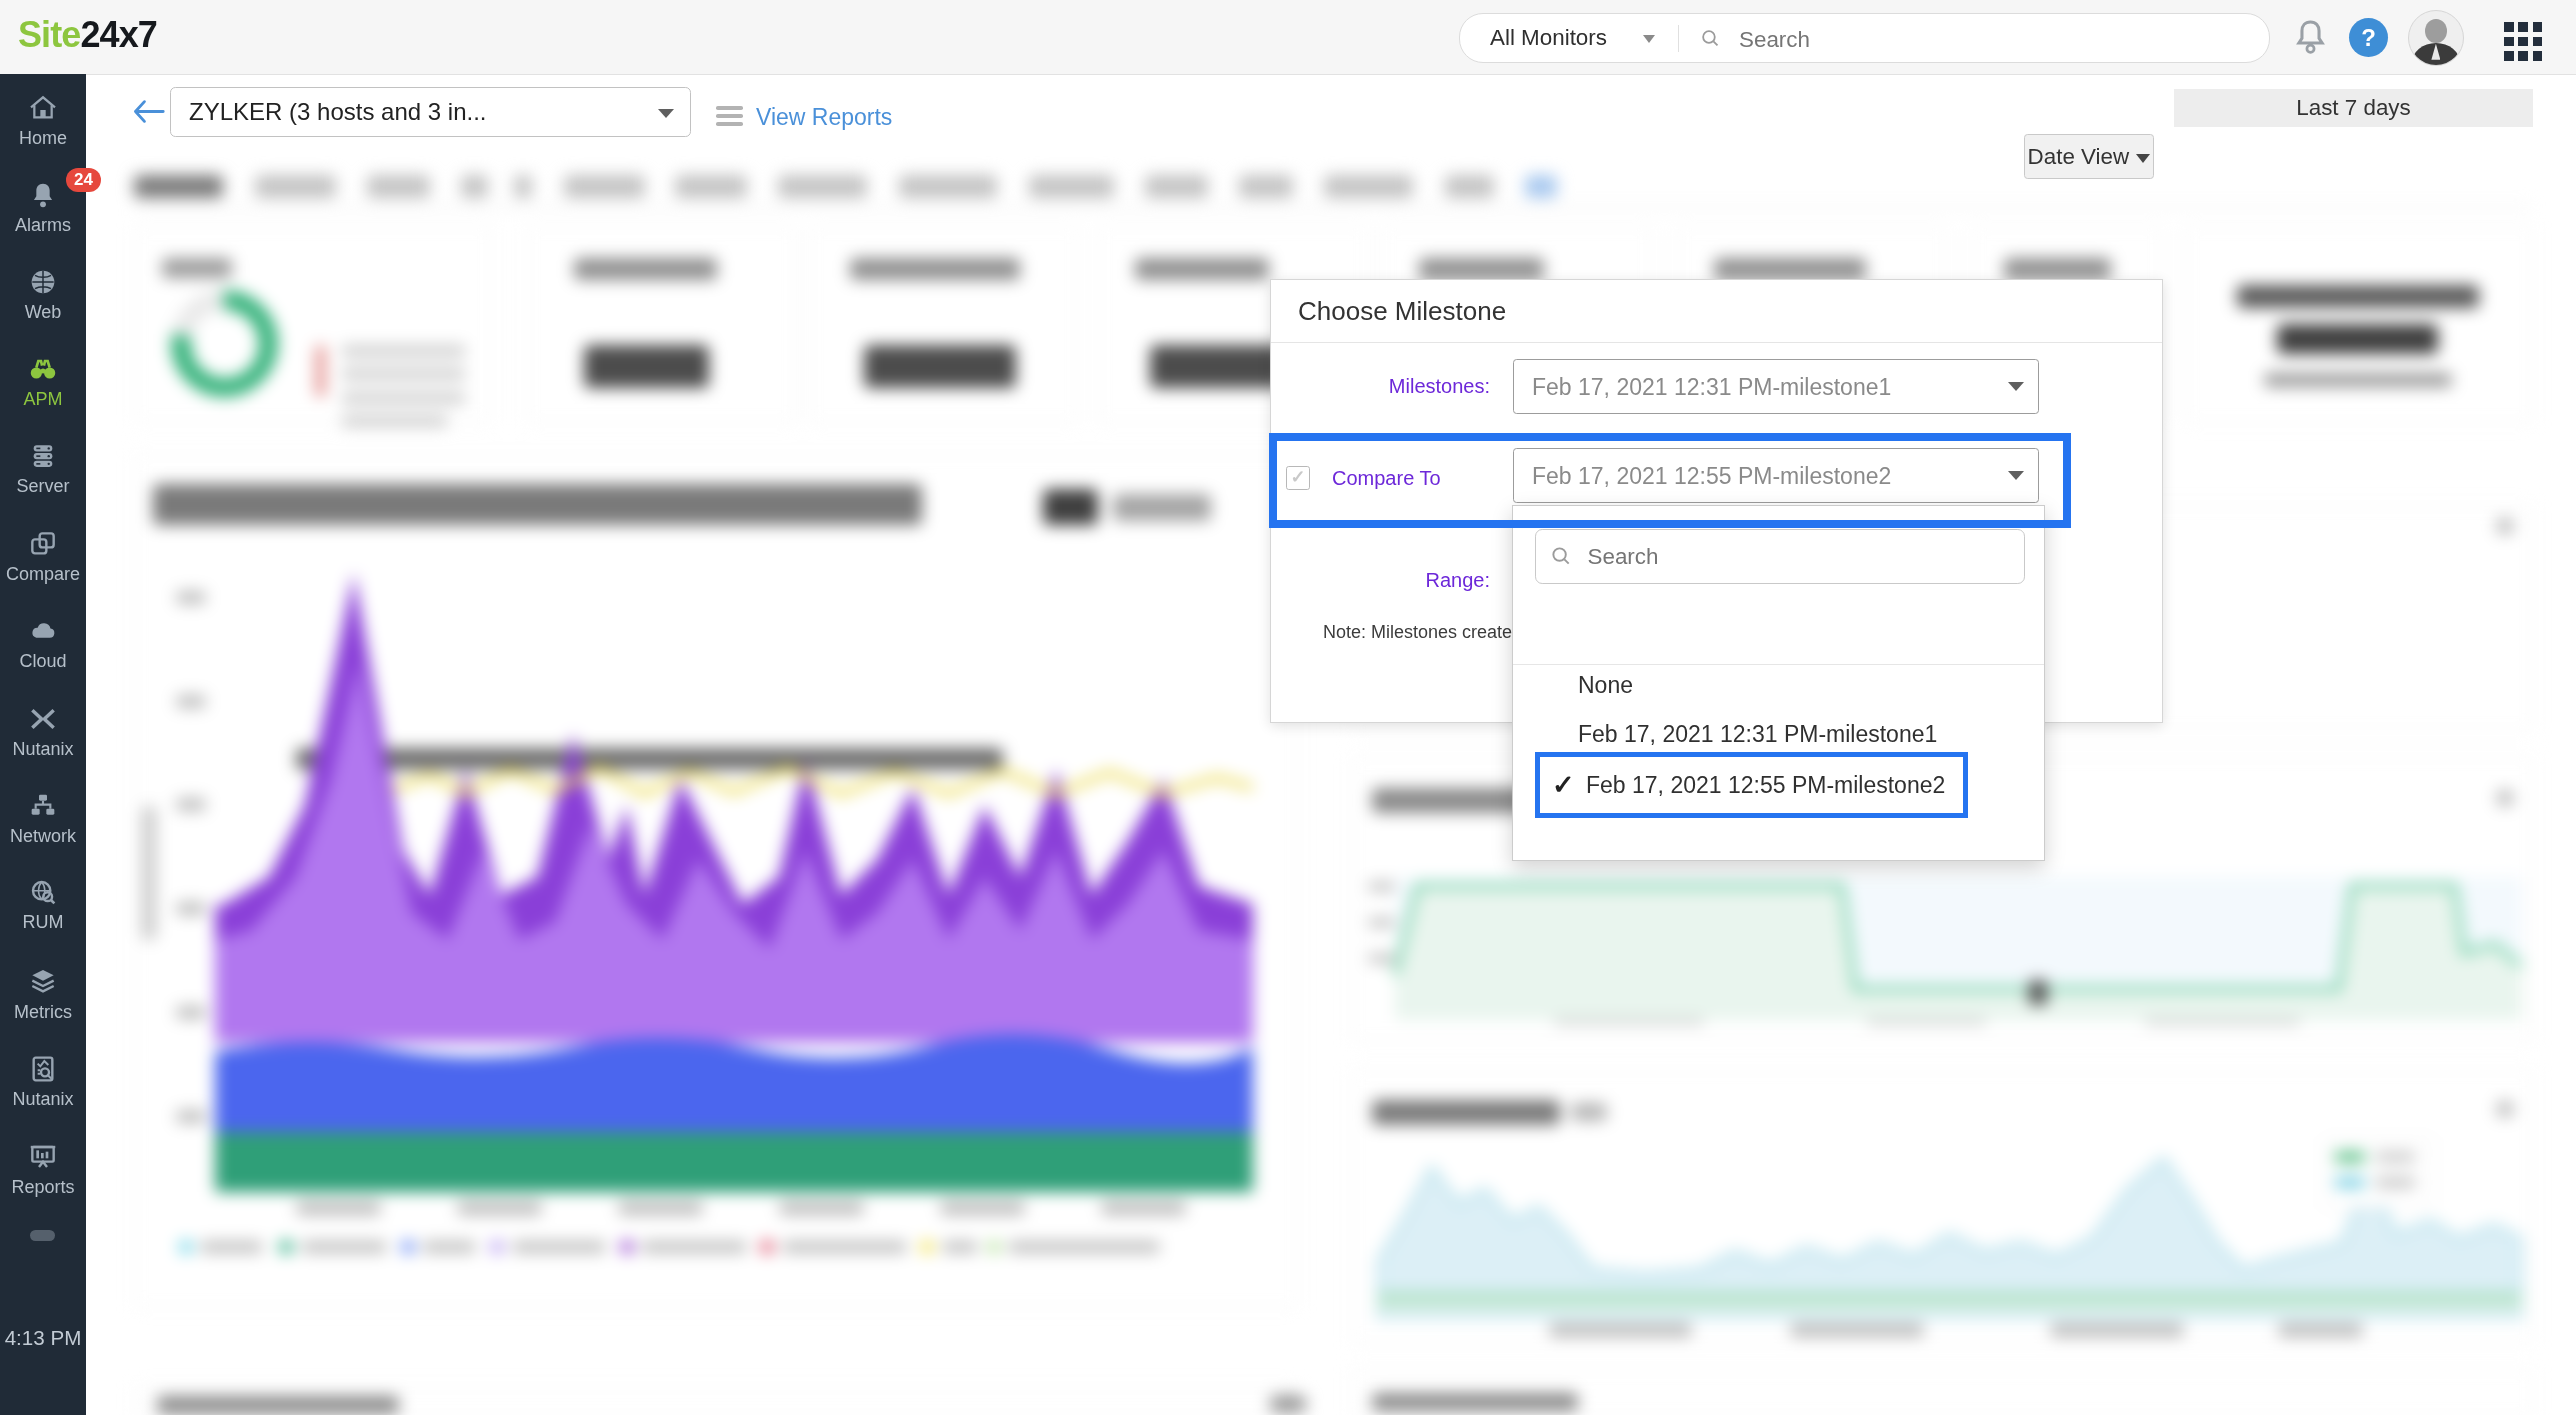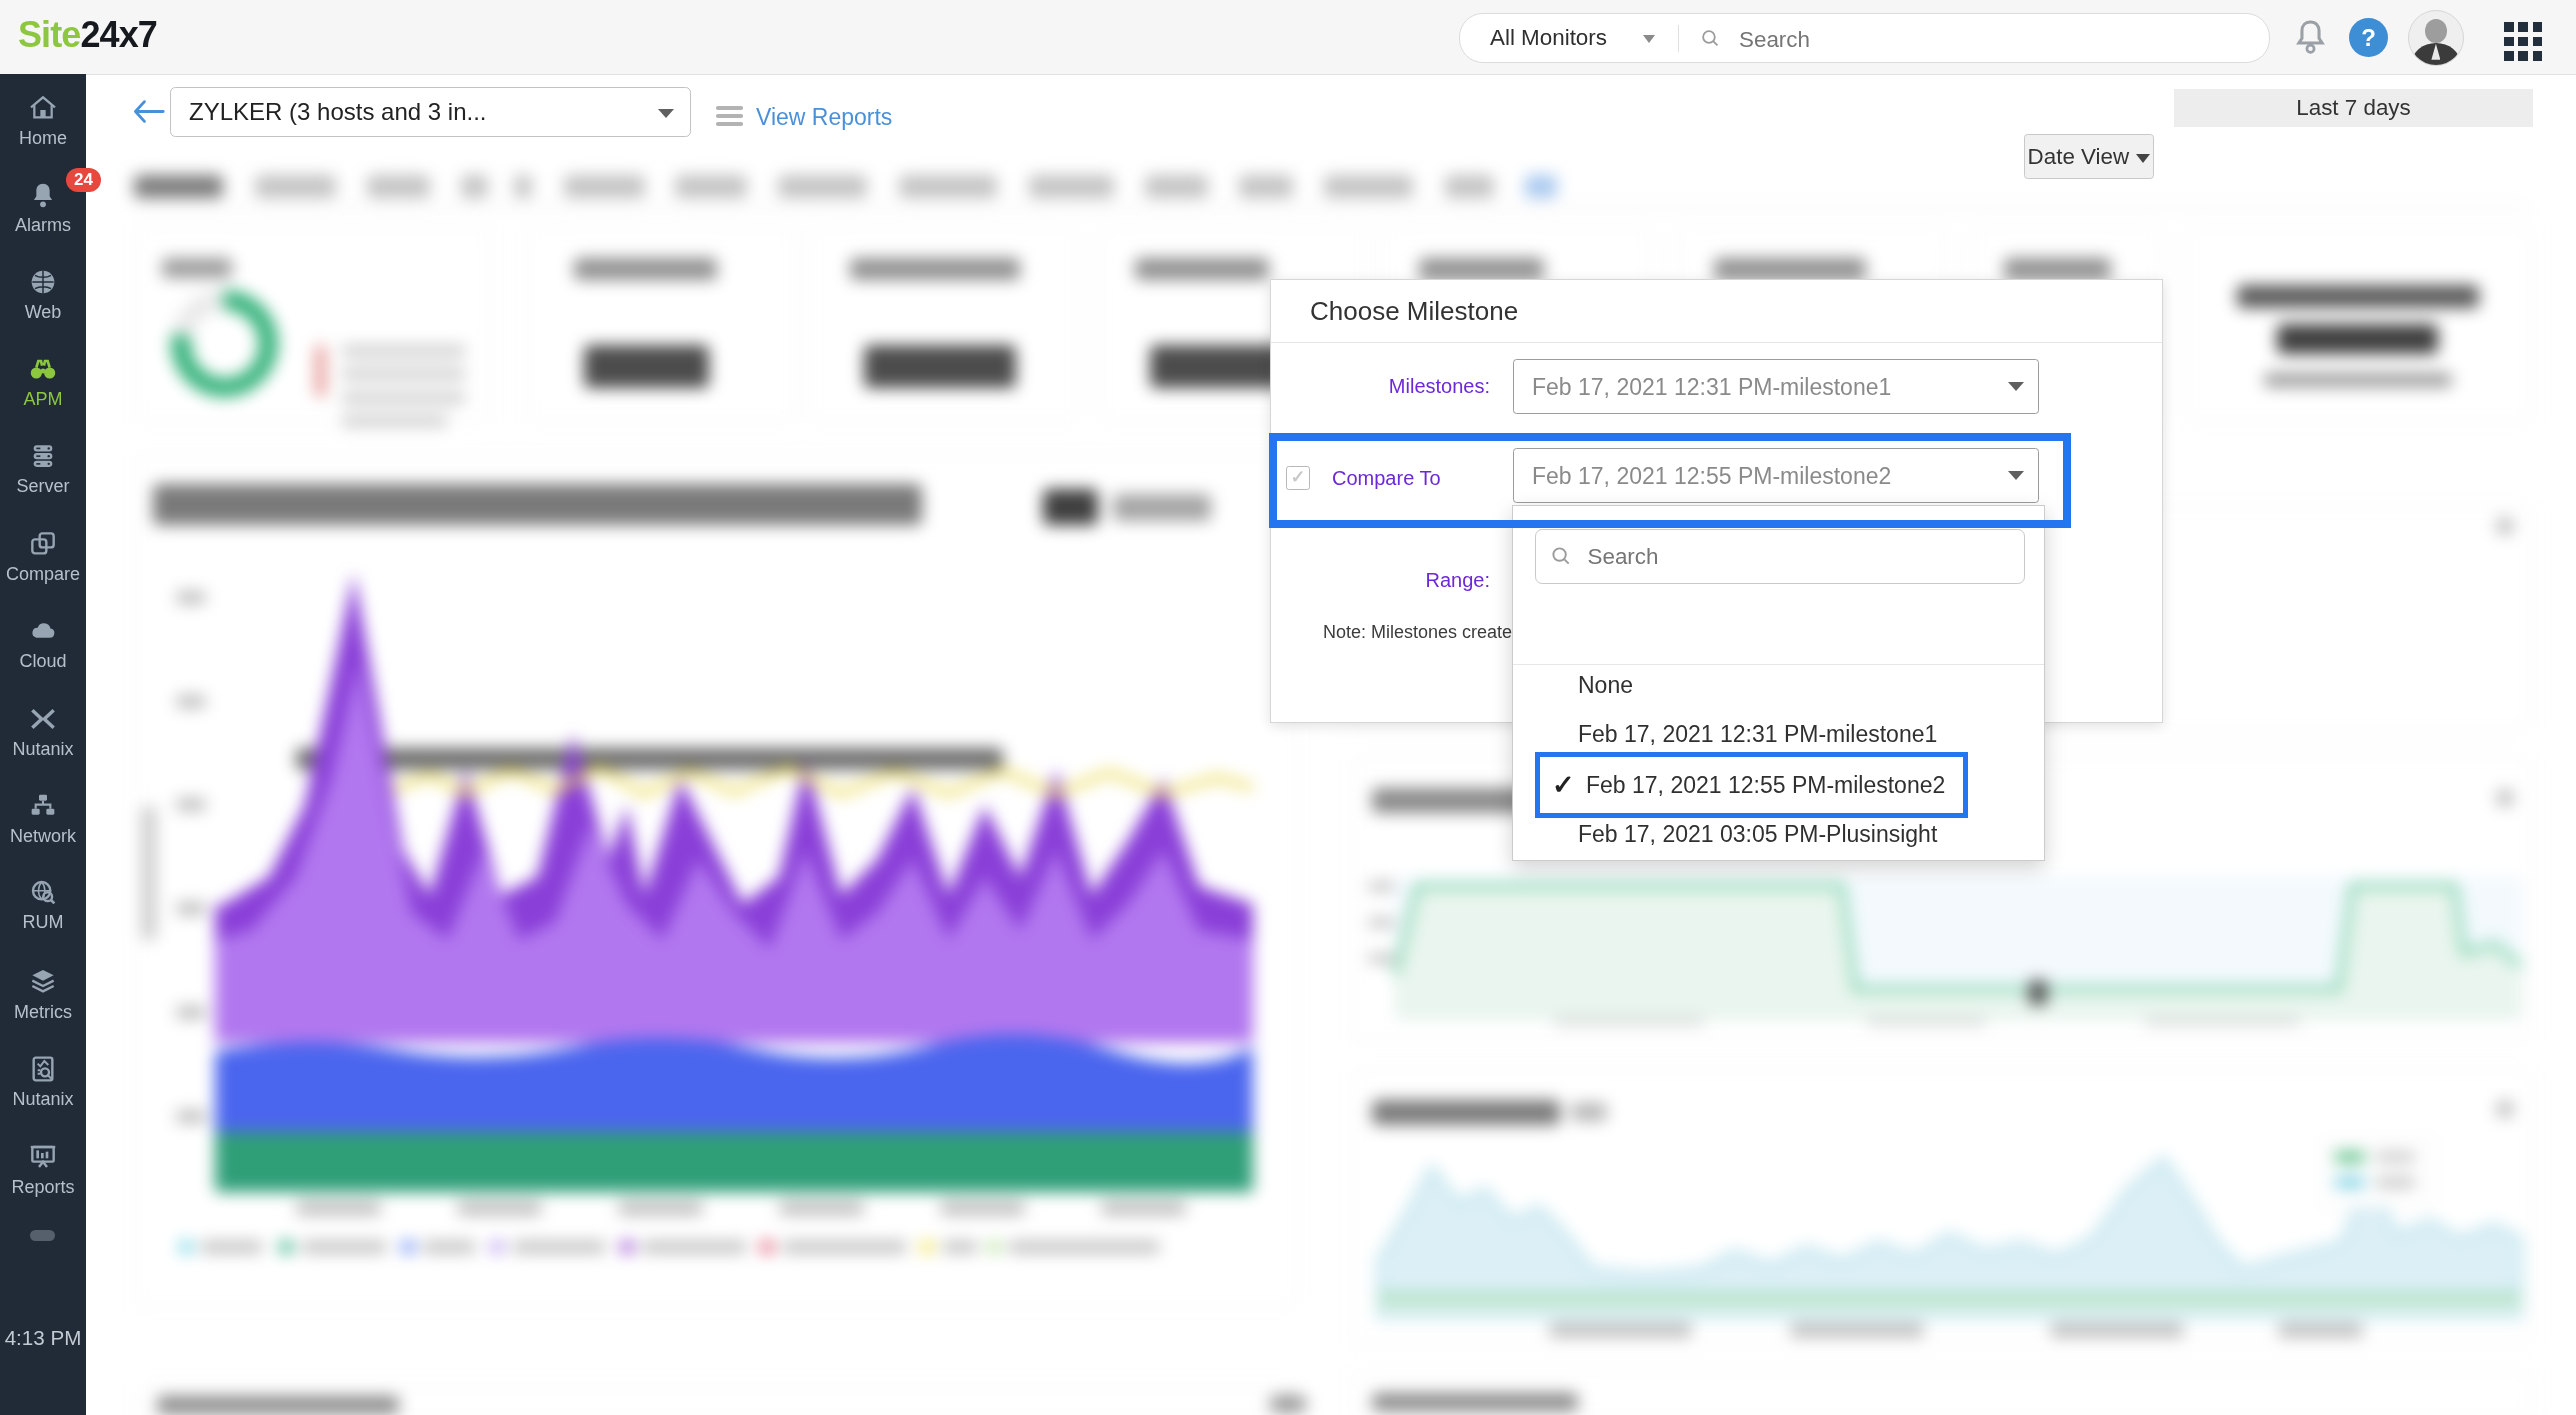--- a/index.html
+++ b/index.html
@@ -45,21 +45,21 @@
   .link{color:#4a90d9;font-size:23px}
   .quick{position:absolute;left:2174px;top:89px;width:359px;height:38px;background:#ededed;color:#333;font-size:22.4px;text-align:center;line-height:38px}
   .datebox{position:absolute;left:2174px;top:127px;width:359px;height:52px;background:#fff;border:0.9px solid #c9c9c9;box-sizing:border-box;color:#8a8a8a;font-size:22.4px;text-align:center;line-height:50px}
   .dvbtn{position:absolute;left:2024px;top:134px;width:130px;height:45px;background:#f1f1f1;border:0.9px solid #c9c9c9;border-radius:3.6px;box-sizing:border-box;font-size:22.4px;color:#333;text-align:center;line-height:43px}
   .dvbtn .c{display:inline-block;width:0;height:0;border-left:7.2px solid transparent;border-right:7.2px solid transparent;border-top:9px solid #444;margin-left:7.2px;vertical-align:middle}
   
   .menu{position:absolute;left:1775px;top:183px;width:389px;background:#fff;border:0.9px solid #ededed;box-shadow:0 4.5px 14.3px rgba(0,0,0,.14);z-index:8}
   .menu .mi{height:47px;line-height:47px;padding-left:27px;font-size:24px;color:#333;cursor:pointer}
   .dialog{position:absolute;left:1270px;top:279px;width:893px;height:444px;background:#fff;border:0.9px solid #d6d6d6;box-shadow:0 2.7px 12.5px rgba(0,0,0,.12);z-index:7;box-sizing:border-box}
   .dlg-hd{position:absolute;left:0;top:0;width:100%;height:63px;border-bottom:0.9px solid #e5e5e5;box-sizing:border-box}
-  .dlg-hd .t{position:absolute;left:39px;line-height:63px;font-size:26px;color:#333}
+  .dlg-hd .t{position:absolute;left:27px;line-height:63px;font-size:26px;color:#333}
   .lbl{position:absolute;font-size:20px;color:#6d28d9}
   .select{position:absolute;background:#fff;border:0.9px solid #9c9c9c;border-radius:3.6px;font-size:23px;color:#8a8a8a;line-height:54px;padding-left:18px;box-sizing:border-box;width:526px;height:55px;cursor:pointer}
   .checkbox{position:absolute;width:24px;height:24px;background:#fff;border:1.8px solid #b8b8b8;border-radius:2.7px;box-sizing:border-box;text-align:center;line-height:20.6px;font-size:18px;font-weight:700;color:#c9c9c9;cursor:pointer}
   .note{position:absolute;font-size:18px;color:#3c3c3c}
   .dropdown{position:absolute;left:1512px;top:505px;width:533px;height:356px;background:#fff;border:0.9px solid #ccc;box-shadow:0 7.2px 19.7px rgba(0,0,0,.18);z-index:9;box-sizing:border-box}
   .searchbox{position:absolute;left:21.5px;top:23px;width:490px;height:55px;border:0.9px solid #c9c9c9;border-radius:7.2px;box-sizing:border-box}
   .searchbox input{position:absolute;left:50px;top:9px;width:411px;height:34px;border:none;outline:none;font-size:22.4px;color:#666;font-family:"Liberation Sans",sans-serif}
   .opt{position:absolute;left:0;width:100%;padding-left:65px;box-sizing:border-box;font-size:23px;color:#303030;cursor:pointer}
   .hl{position:absolute;border:8px solid #2574f0;box-sizing:border-box;z-index:10;pointer-events:none}
 </style>
@@ -414,20 +414,19 @@
         </svg>
       <input placeholder="Search" style="">
     </div>
     <div class="abs" style="left:0;top:158px;width:100%;height:0.9px;background:#e6e6e6"></div>
     <div class="opt" style="top:160px;height:39px;line-height:39px">None</div>
     <div class="opt" style="top:209px;height:39px;line-height:39px">Feb 17, 2021 12:31 PM-milestone1</div>
     <div class="opt" style="top:251px;height:57px;line-height:57px;padding-left:73px">
       <span class="abs" style="left:39px;font-size:27px;font-weight:700;color:#222">✓</span>
       <span>Feb 17, 2021 12:55 PM-milestone2</span>
     </div>
-    <div class="opt" style="top:309px;height:39px;line-height:39px">Feb 17, 2021 03:05 PM-Plusinsight</div>
   </div>
 
   <div class="hl" style="left:1269px;top:433px;width:802px;height:95px;border-width:8px"></div>
   <div class="hl" style="left:1535px;top:752px;width:433px;height:66px;border-width:5.4px"></div>
 
 </div>
 
 
 </body></html>

